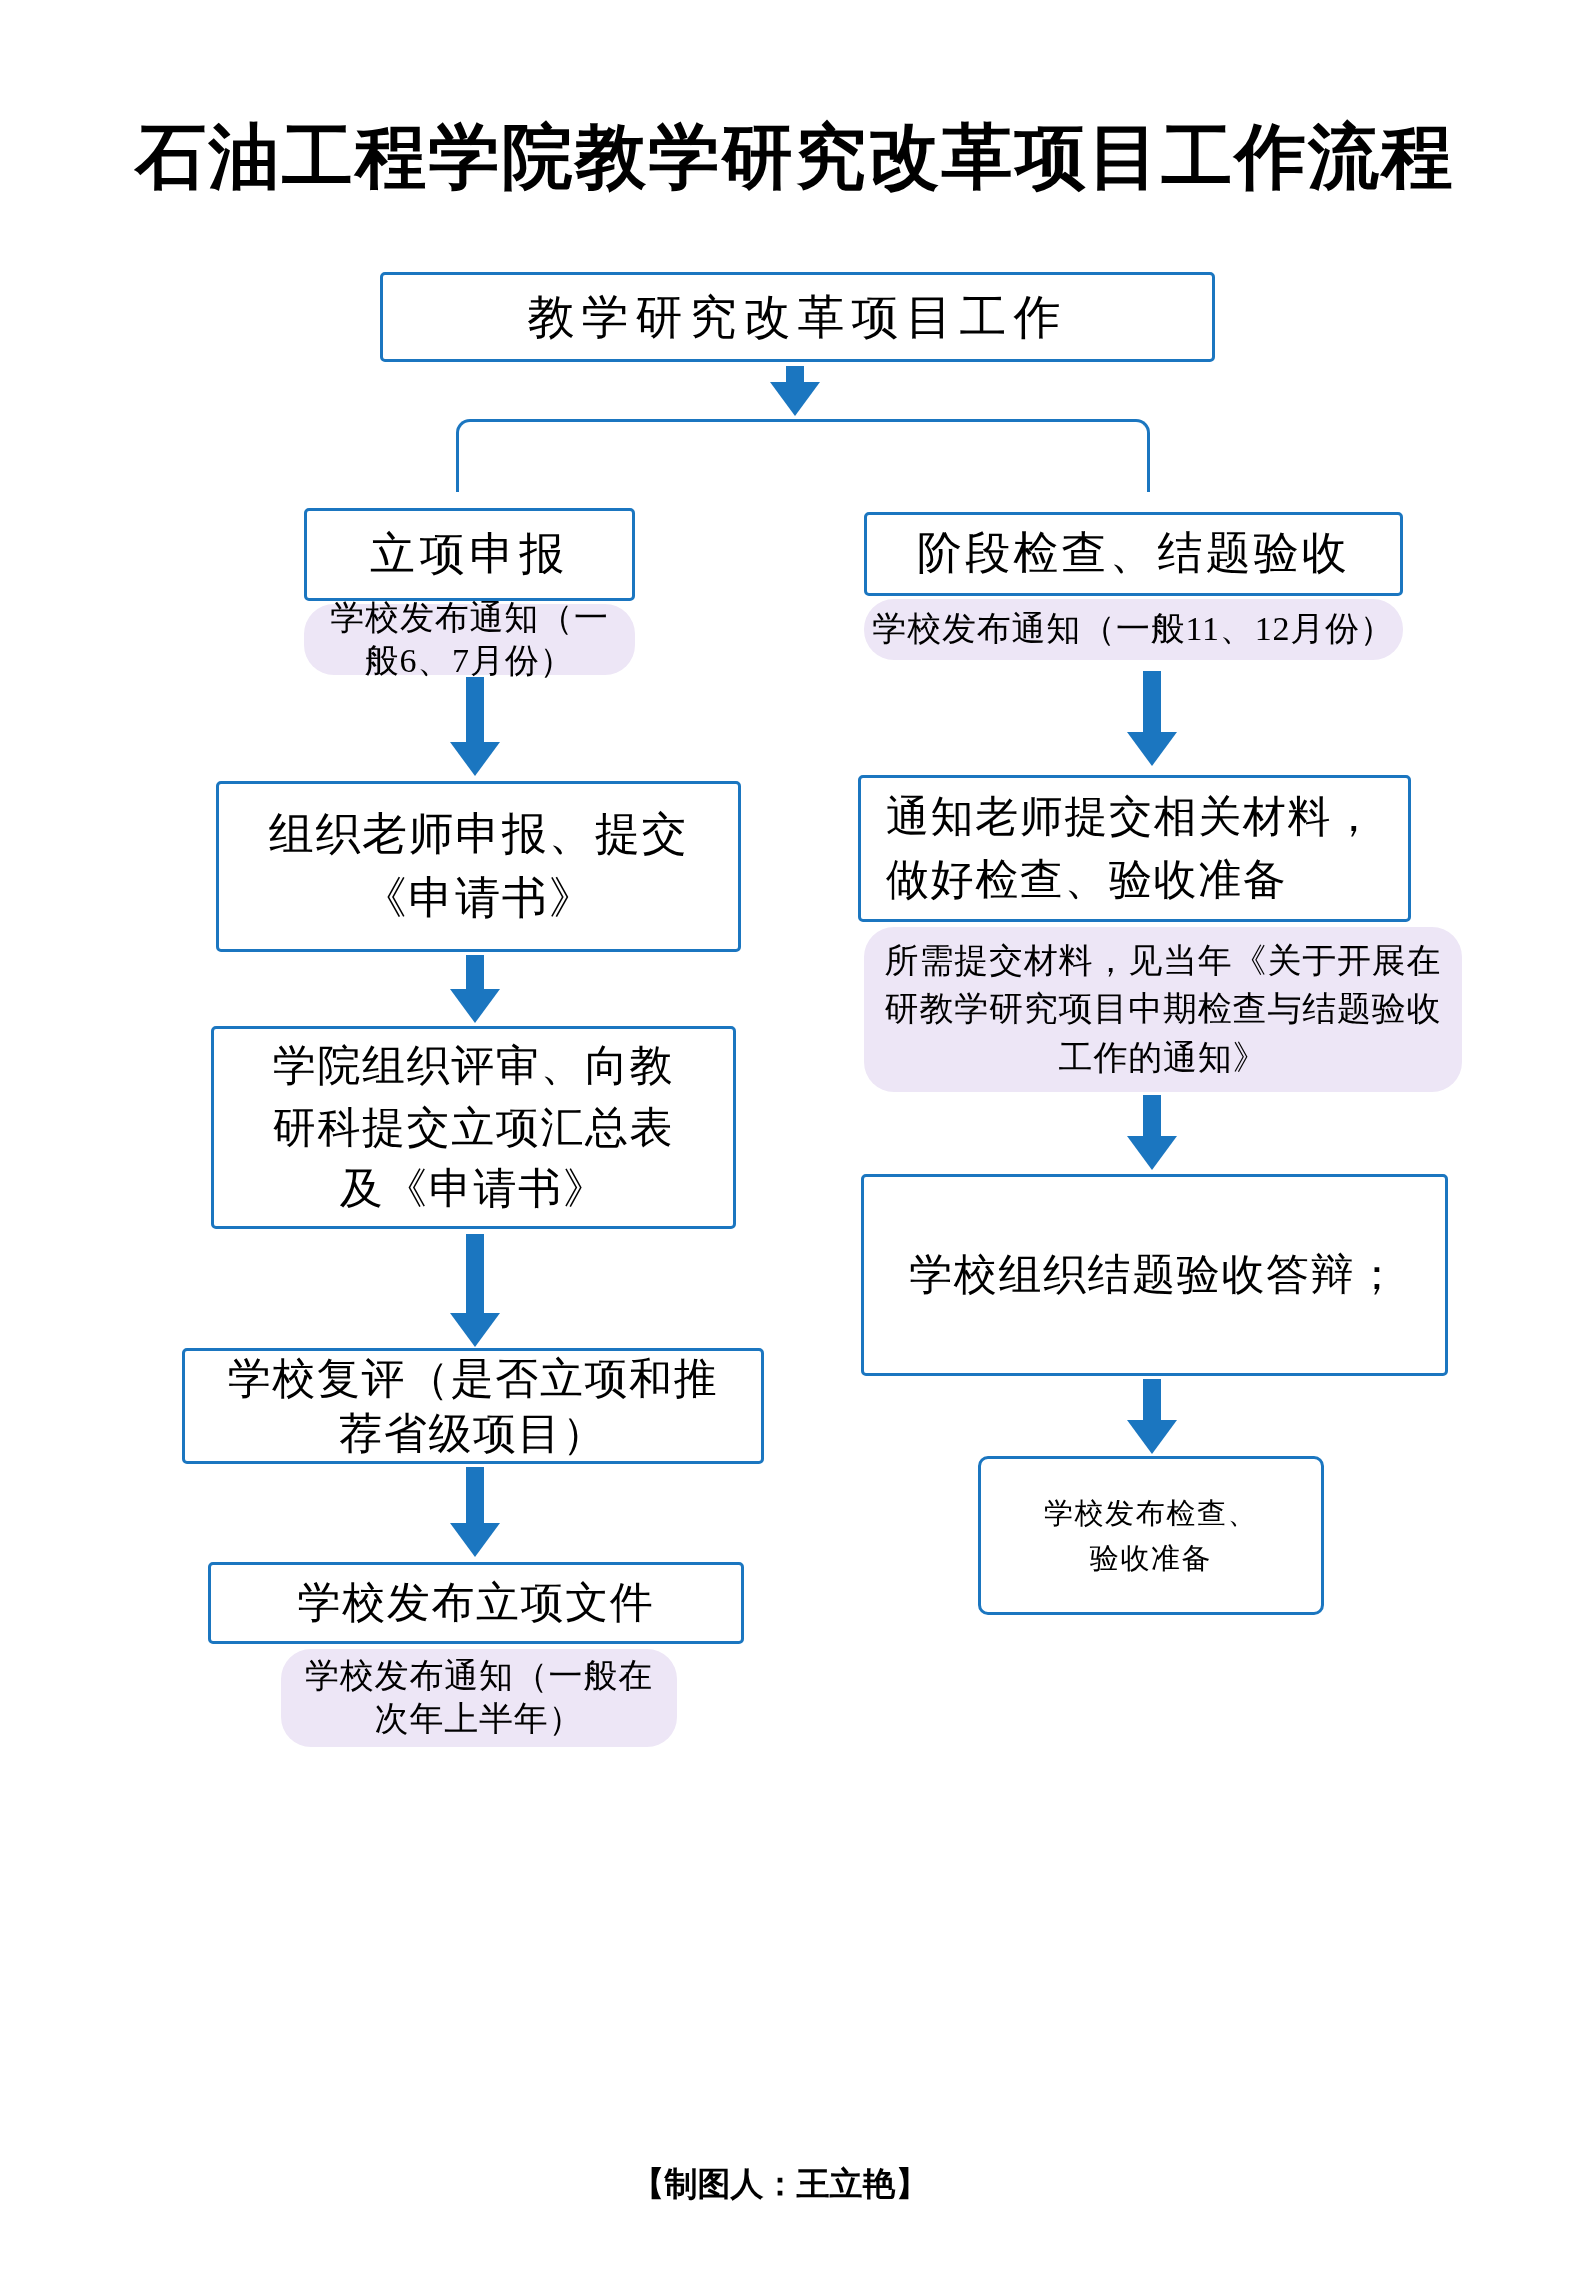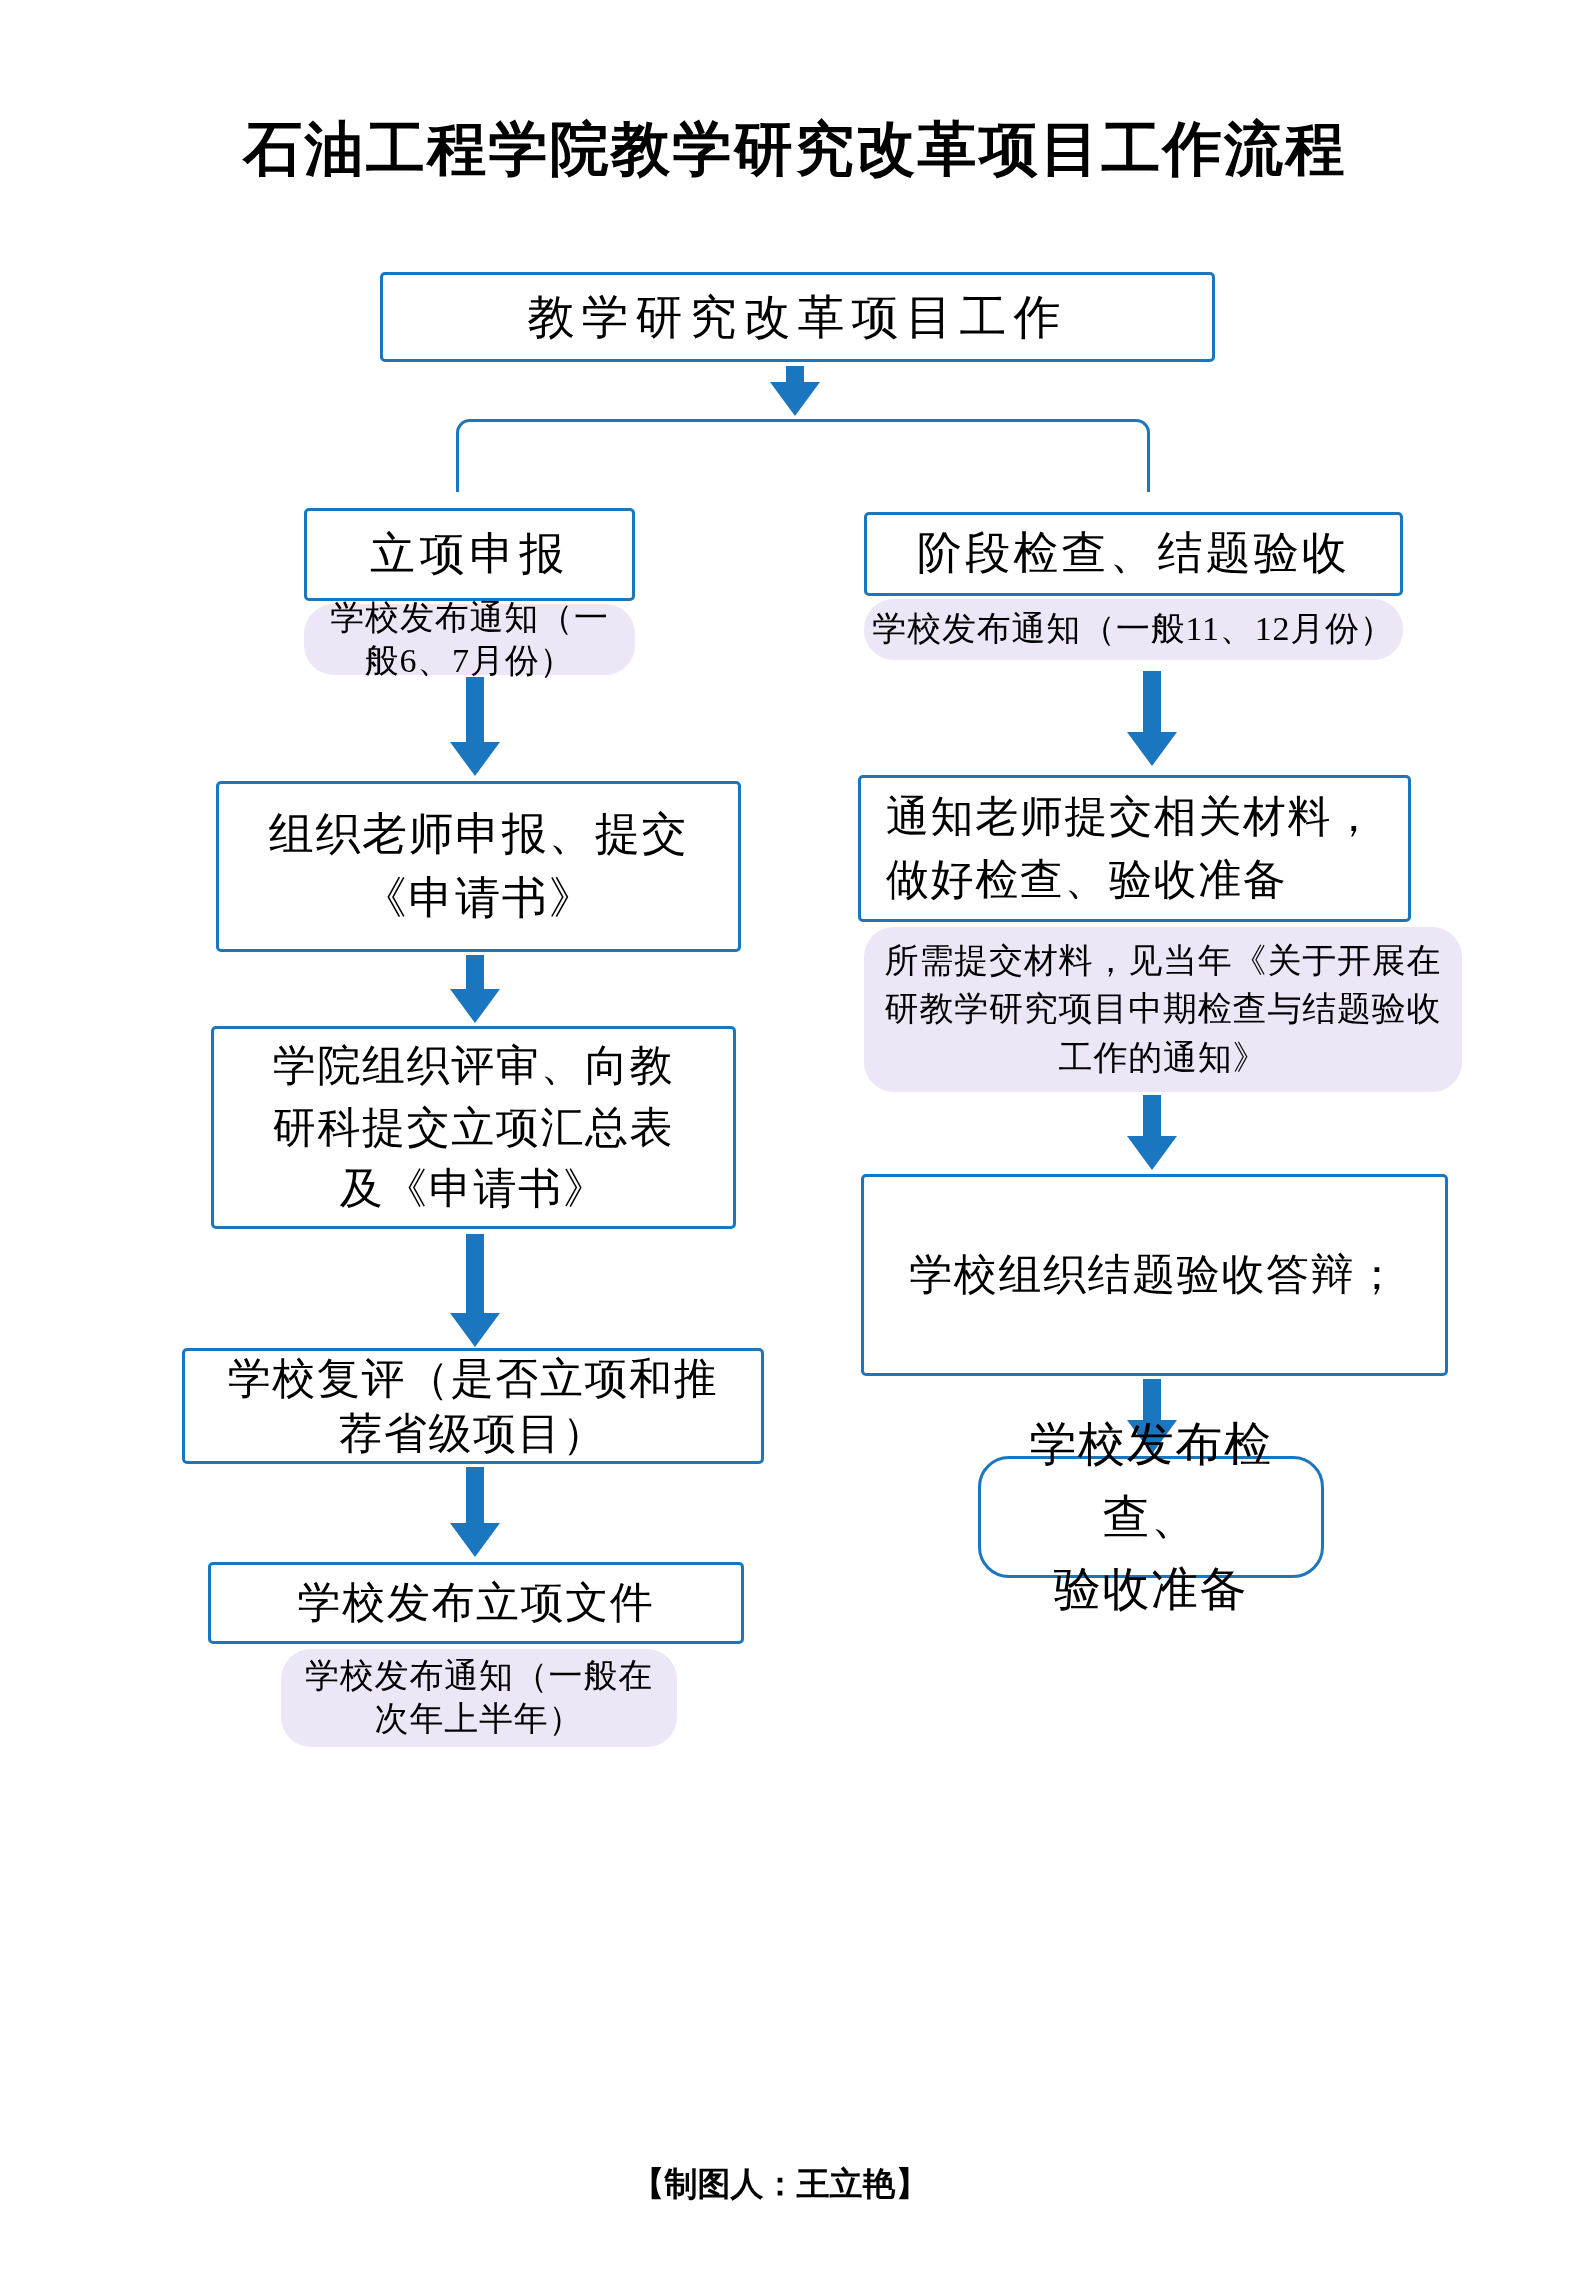--- a/index.html
+++ b/index.html
@@ -14,21 +14,21 @@
     width:1590px;height:2295px;
     font-family:"Liberation Serif","DejaVu Serif",serif;
     color:var(--ink);
     overflow:hidden;
   }
   
   #title{
     position:absolute;top:110px;left:0;width:1590px;
     text-align:center;
     font-family:"Liberation Sans","DejaVu Sans",sans-serif;
-    font-weight:900;font-size:59px;letter-spacing:2.3px;
+    font-weight:900;font-size:71px;letter-spacing:2.3px;
     color:var(--ink);
   }
   #credit{
     position:absolute;top:2130px;left:0;width:1560px;
     text-align:center;
     font-family:"Liberation Sans","DejaVu Sans",sans-serif;
     font-weight:700;font-size:33px;margin-top:32px;
   }
   
   .fbox{
@@ -89,21 +89,21 @@
 
   
   #r1{left:864px;top:512px;width:539px;height:84px;font-size:45px;letter-spacing:3.1px}
   #note-r1{left:864px;top:599px;width:539px;height:61px}
   #arrow-r1{left:1127px;top:671px;height:95px}
   #r2{left:858px;top:775px;width:553px;height:147px;align-items:flex-start;padding-left:25px;text-align:left;font-size:43px;line-height:1.46}
   #note-r2{left:864px;top:927px;width:598px;height:165px;line-height:1.42}
   #arrow-r2{left:1127px;top:1095px;height:75px}
   #r3{left:861px;top:1174px;width:587px;height:202px;font-size:43px;line-height:1.5;}
   #arrow-r3{left:1127px;top:1379px;height:75px}
-  #r4{left:978px;top:1456px;width:346px;height:122px;font-size:47px;line-height:1.55;border-radius:31px}
+  #r4{left:978px;top:1456px;width:346px;height:159px;font-size:29px;line-height:1.55;border-radius:10px}
 </style>
 </head>
 <body>
 
 <div id="title">石油工程学院教学研究改革项目工作流程</div>
 
 <div class="fbox" id="root-box">
   <span class="line">教学研究改革项目工作</span>
 </div>
 

